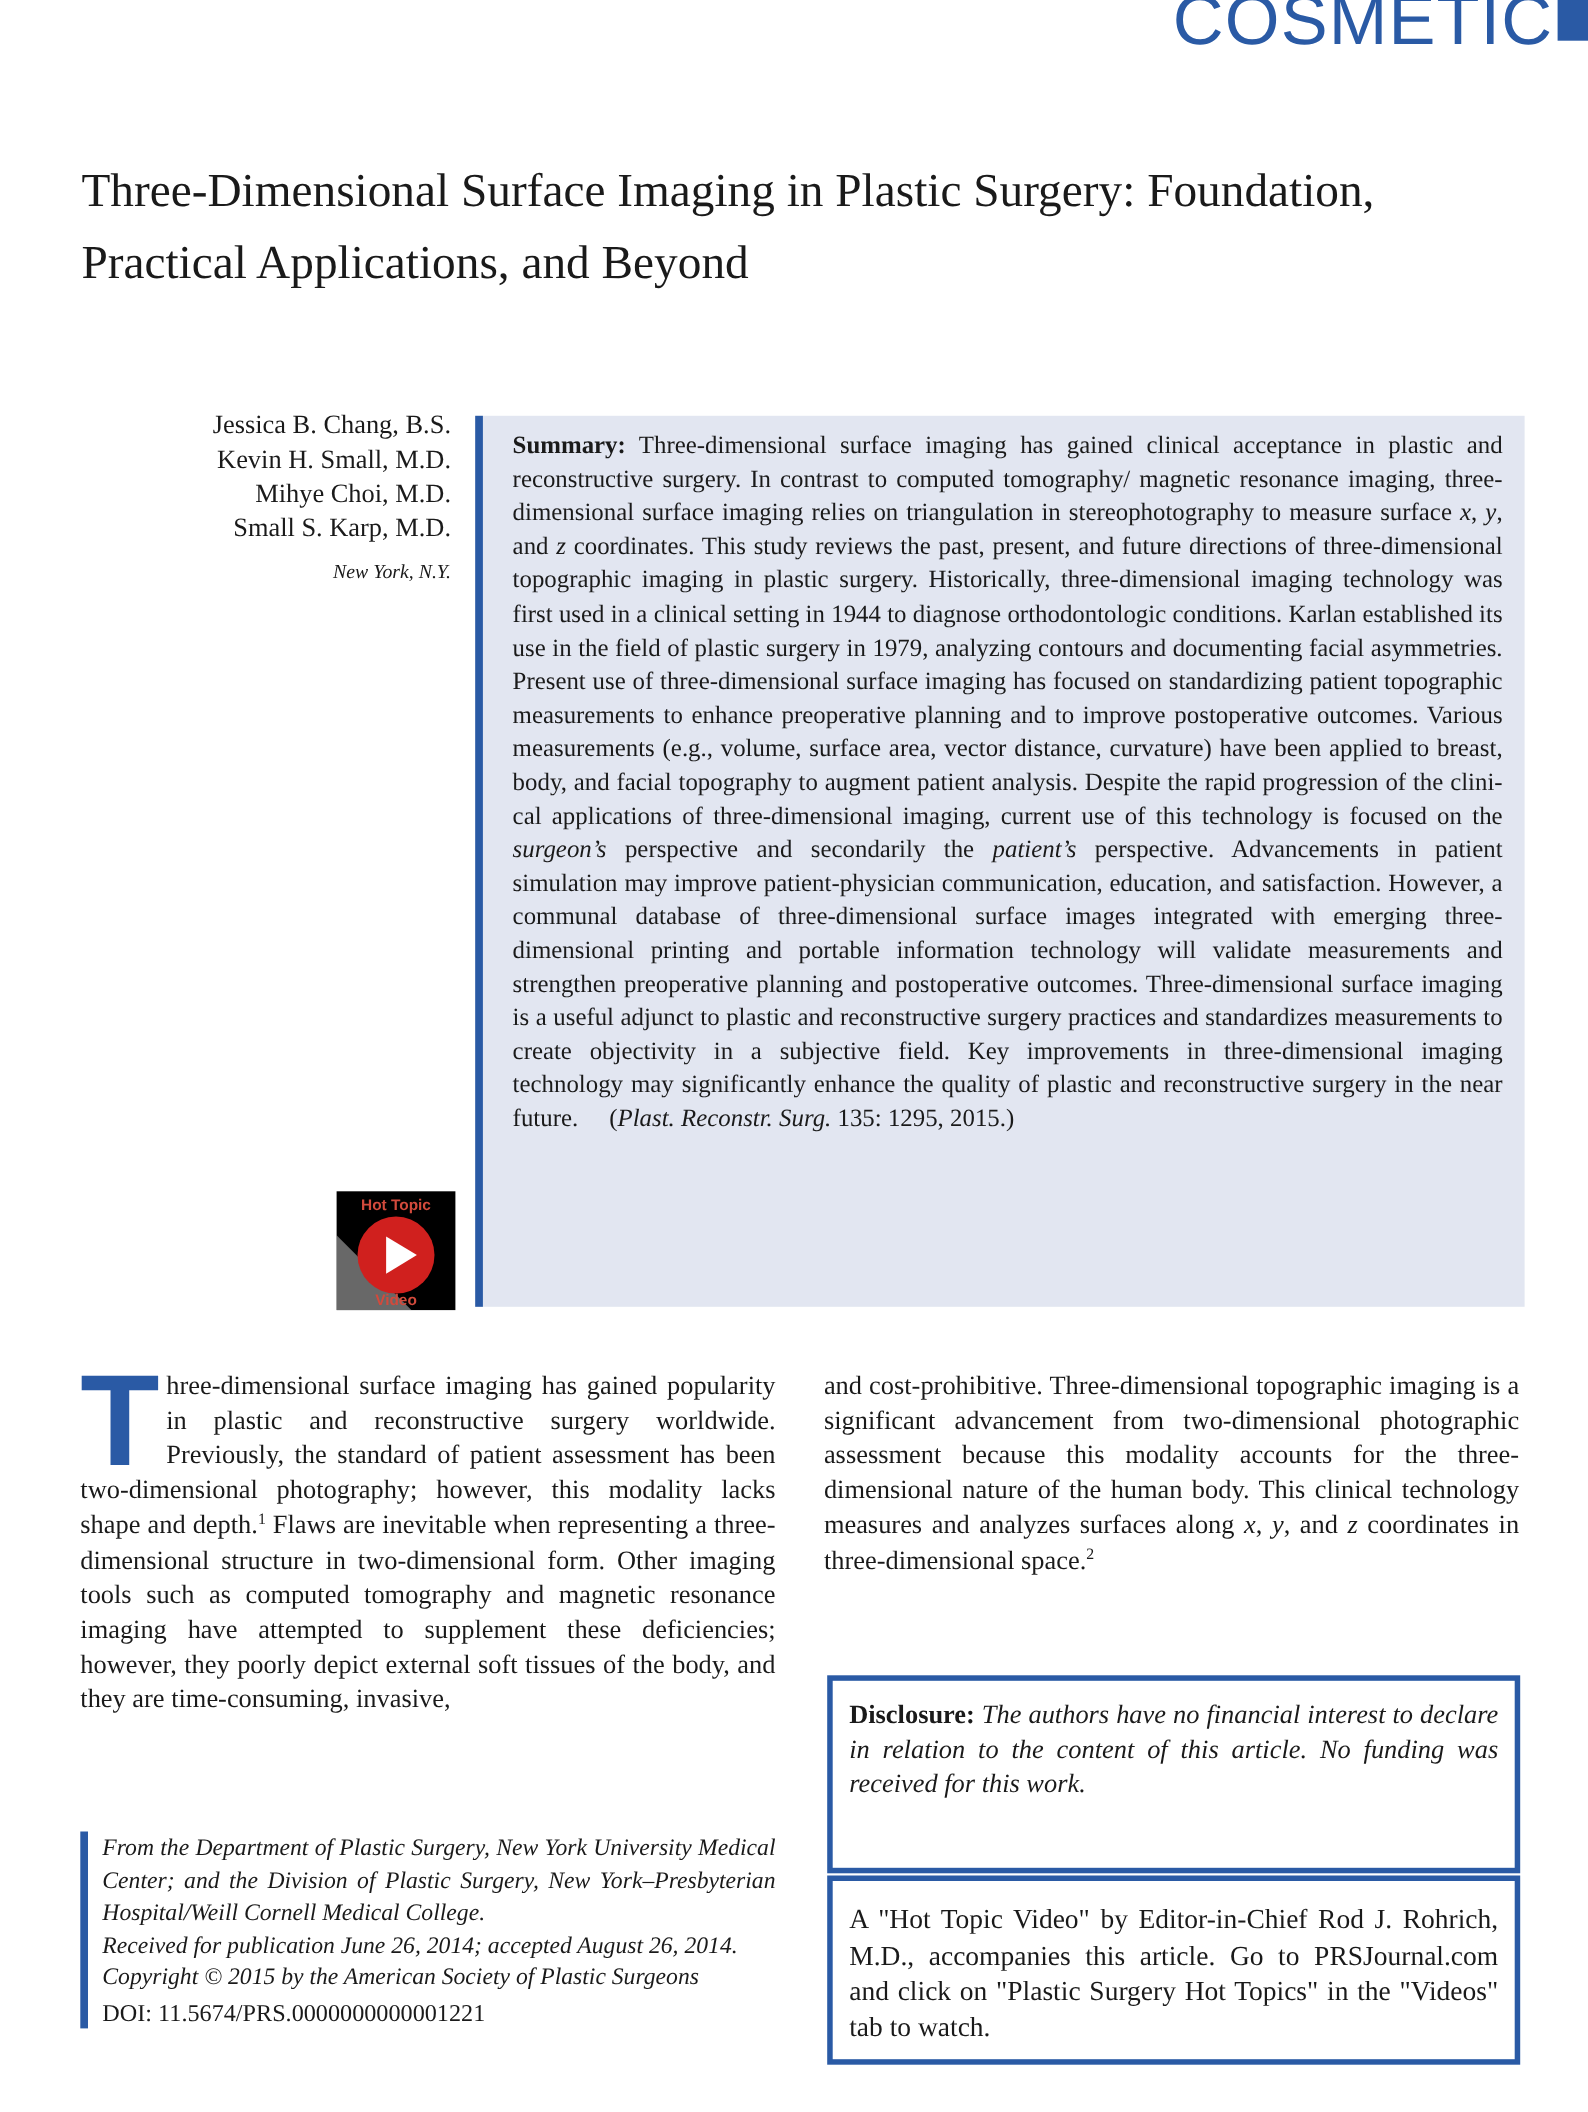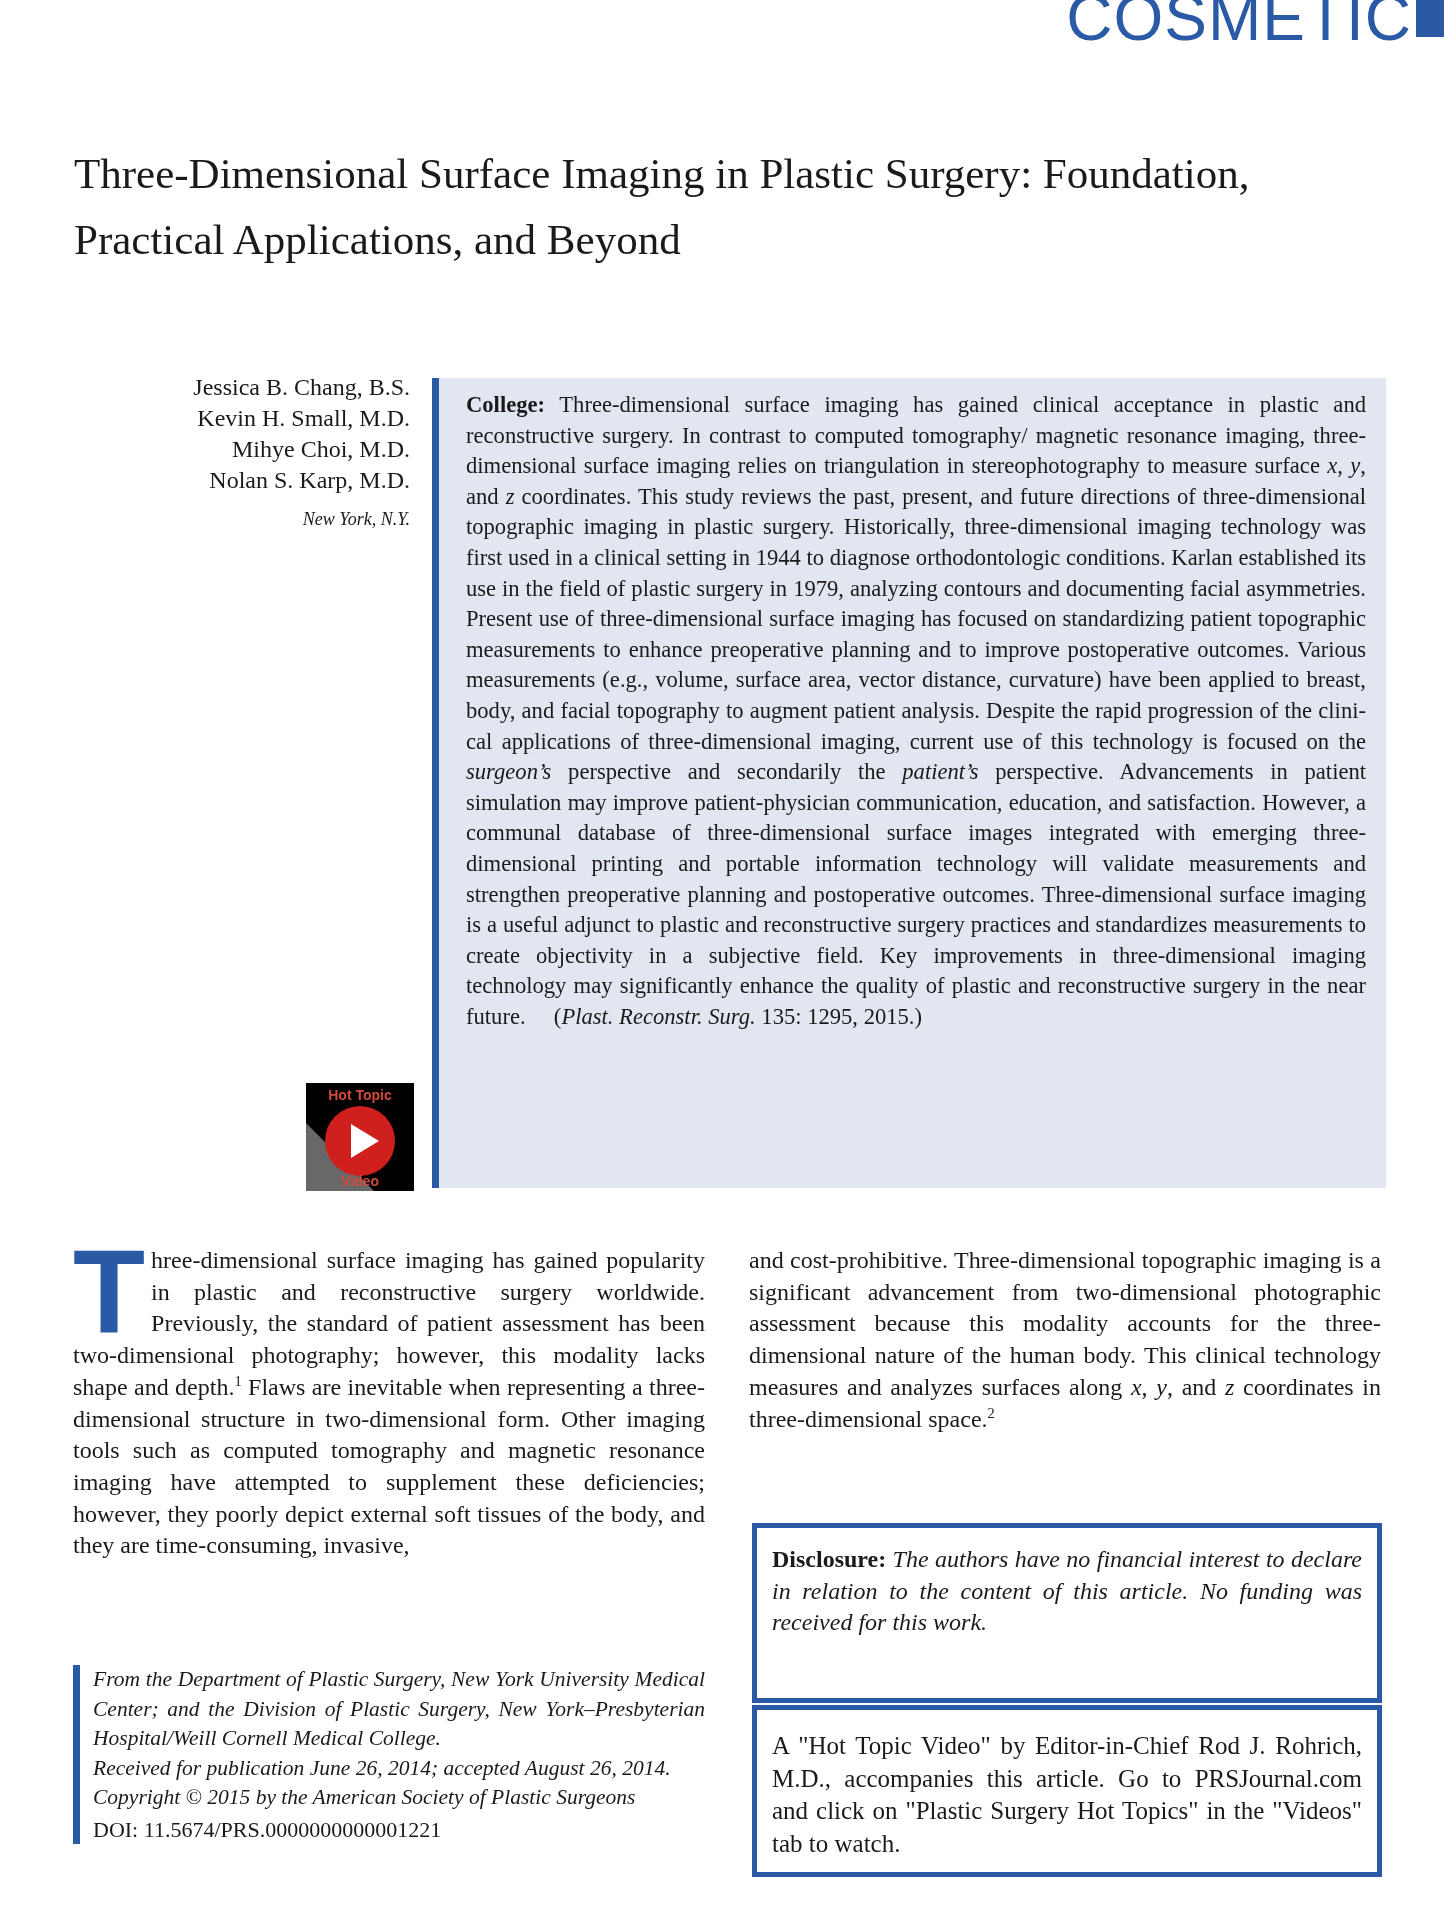--- a/index.html
+++ b/index.html
@@ -61,34 +61,34 @@
 
 <div class="section-label">COSMETIC</div>
 <div class="section-tab"></div>
 
 <h1 class="title">Three-Dimensional Surface Imaging in Plastic Surgery: Foundation, Practical Applications, and Beyond</h1>
 
 <div class="authors">
   <span class="author">Jessica B. Chang, B.S.</span>
   <span class="author">Kevin H. Small, M.D.</span>
   <span class="author">Mihye Choi, M.D.</span>
-  <span class="author">Nolan S. Karp, M.D.</span>
+  <span class="author">Small S. Karp, M.D.</span>
   <span class="location">New York, N.Y.</span>
 </div>
 
 <div class="video-icon">
   <div class="shadow"></div>
   <div class="hot">Hot Topic</div>
   <div class="circle"></div>
   <div class="play"></div>
   <div class="vid">Video</div>
 </div>
 
 <div class="summary">
-  <b>College:</b>
+  <b>Summary:</b>
   <span>Three-dimensional surface imaging has gained clinical acceptance in plastic and reconstructive surgery. In contrast to computed tomography/ magnetic resonance imaging, three-dimensional surface imaging relies on tri­angulation in stereophotography to measure surface </span><i>x</i>, <i>y</i>, and <i>z</i><span> coordinates. This study reviews the past, present, and future directions of three-dimensional topographic imaging in plastic surgery. Historically, three-dimensional imaging technology was first used in a clinical setting in 1944 to diagnose orthodon­tologic conditions. Karlan established its use in the field of plastic surgery in 1979, analyzing contours and documenting facial asymmetries. Present use of three-dimensional surface imaging has focused on standardizing patient topographic measurements to enhance preoperative planning and to improve postoperative outcomes. Various measurements (e.g., volume, surface area, vector distance, curvature) have been applied to breast, body, and facial topog­raphy to augment patient analysis. Despite the rapid progression of the clini­cal applications of three-dimensional imaging, current use of this technology is focused on the </span><i>surgeon’s</i><span> perspective and secondarily the </span><i>patient’s</i><span> perspec­tive. Advancements in patient simulation may improve patient-physician com­munication, education, and satisfaction. However, a communal database of three-dimensional surface images integrated with emerging three-dimensional printing and portable information technology will validate measurements and strengthen preoperative planning and postoperative outcomes. Three-dimen­sional surface imaging is a useful adjunct to plastic and reconstructive surgery practices and standardizes measurements to create objectivity in a subjective field. Key improvements in three-dimensional imaging technology may signifi­cantly enhance the quality of plastic and reconstructive surgery in the near future.  (</span><i>Plast. Reconstr. Surg.</i><span> 135: 1295, 2015.)</span>
 </div>
 
 <div class="col-left">
   <span class="dropcap">T</span><span>hree-dimensional surface imaging has gained popularity in plastic and reconstructive sur­gery worldwide. Previously, the standard of patient assessment has been two-dimensional pho­tography; however, this modality lacks shape and depth.</span><sup>1</sup><span> Flaws are inevitable when representing a three-dimensional structure in two-dimensional form. Other imaging tools such as computed tomography and magnetic resonance imaging have attempted to supplement these deficiencies; however, they poorly depict external soft tissues of the body, and they are time-consuming, invasive,</span>
 </div>
 
 <div class="col-right">
   <span>and cost-prohibitive. Three-dimensional topo­graphic imaging is a significant advancement from two-dimensional photographic assessment because this modality accounts for the three-dimensional nature of the human body. This clinical technol­ogy measures and analyzes surfaces along </span><i>x</i>, <i>y</i><span>, and </span><i>z</i><span> coordinates in three-dimensional space.</span><sup>2</sup>
 </div>

